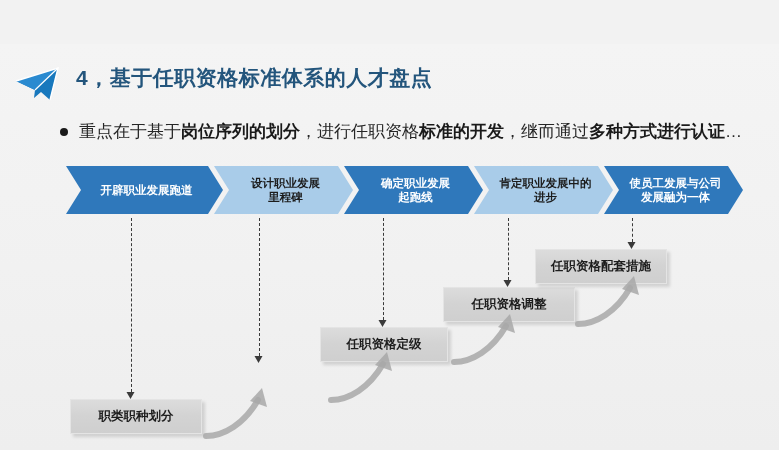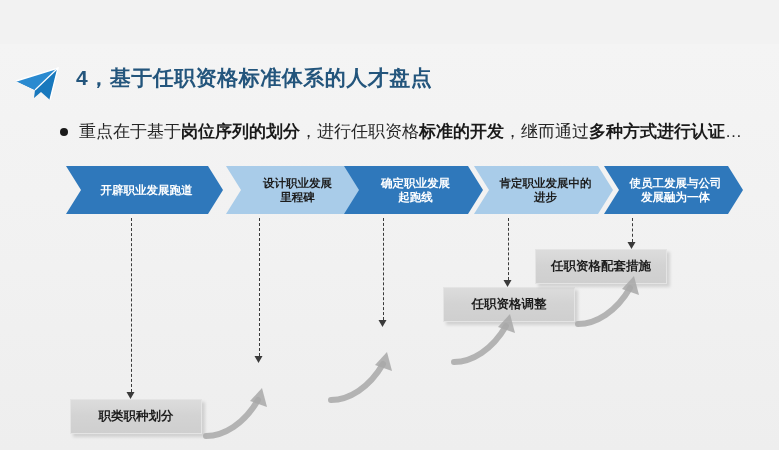--- a/index.html
+++ b/index.html
@@ -165,21 +165,21 @@
 
   <div class="bullet-row">
     <span class="bullet-dot"></span>
     <span class="bullet-text"><span>重点在于基于</span><b>岗位序列的划分</b><span>，进行任职资格</span><b>标准的开发</b><span>，继而通过</span><b>多种方式进行认证</b><span>…</span></span>
   </div>
 
   <div class="chevrons">
     <div class="chev chev-dark first" style="left:0px;   width:157px;">
         <span>开辟职业发展跑道</span>
       </div>
-    <div class="chev chev-light" style="left:160px; width:139px;">
+    <div class="chev chev-light" style="left:148px; width:139px;">
         <span>设计职业发展<br>里程碑</span>
       </div>
     <div class="chev chev-dark" style="left:278px; width:139px;">
         <span>确定职业发展<br>起跑线</span>
       </div>
     <div class="chev chev-light" style="left:408px; width:139px;">
         <span>肯定职业发展中的<br>进步</span>
       </div>
     <div class="chev chev-dark" style="left:538px; width:139px;">
         <span>使员工发展与公司<br>发展融为一体</span>
@@ -197,20 +197,23 @@
 
   <div class="dashed" style="left:508px; top:174px; height:62px;"></div>
   <div class="dashed-head" style="left:508px; top:236px;"></div>
 
   <div class="dashed" style="left:632px; top:174px; height:24px;"></div>
   <div class="dashed-head" style="left:632px; top:198px;"></div>
 
   <div class="step-box" style="left:70px;  top:355px; width:132px;justify-content:center;">
       <span>职类职种划分</span>
     </div>
+  <div class="step-box" style="left:320px; top:283px; width:128px;">
+      <span>任职资格定级</span>
+    </div>
   <div class="step-box" style="left:443px; top:243px; width:132px;">
       <span>任职资格调整</span>
     </div>
   <div class="step-box" style="left:535px; top:205px; width:132px;text-align:center;">
       <span>任职资格配套措施</span>
     </div>
 
   <div class="curve" style="left:200px; top:336px;">
     <svg viewBox="0 0 78 62" width="78" height="62" aria-hidden="true">
       <path d="M6,56 C24,56 44,44 58,20" fill="none" stroke="#a8a8a8" stroke-width="6" stroke-linecap="round" opacity="0.85"></path>

